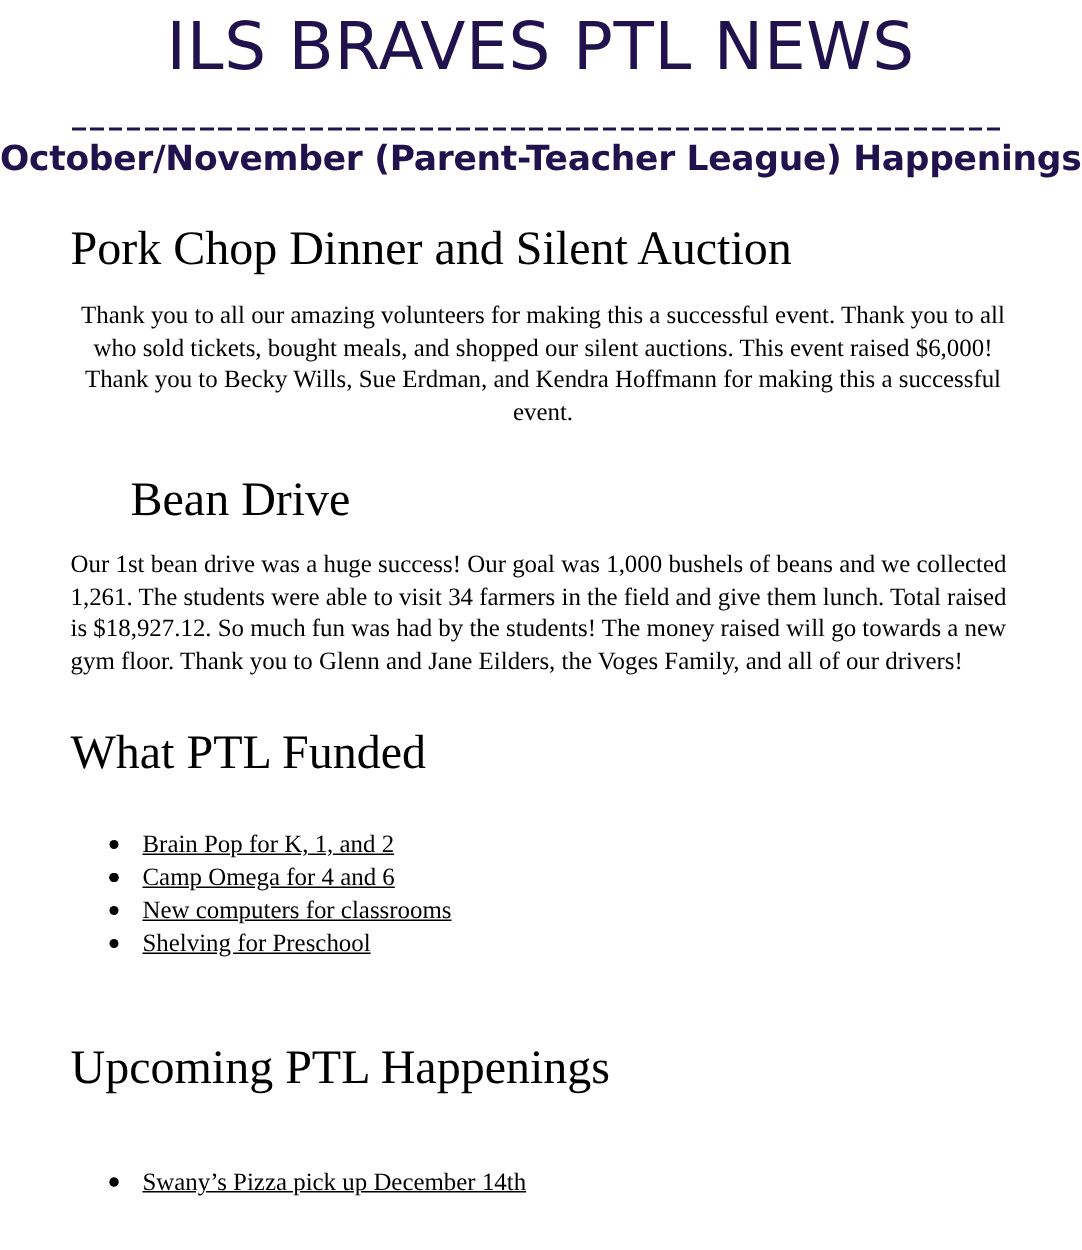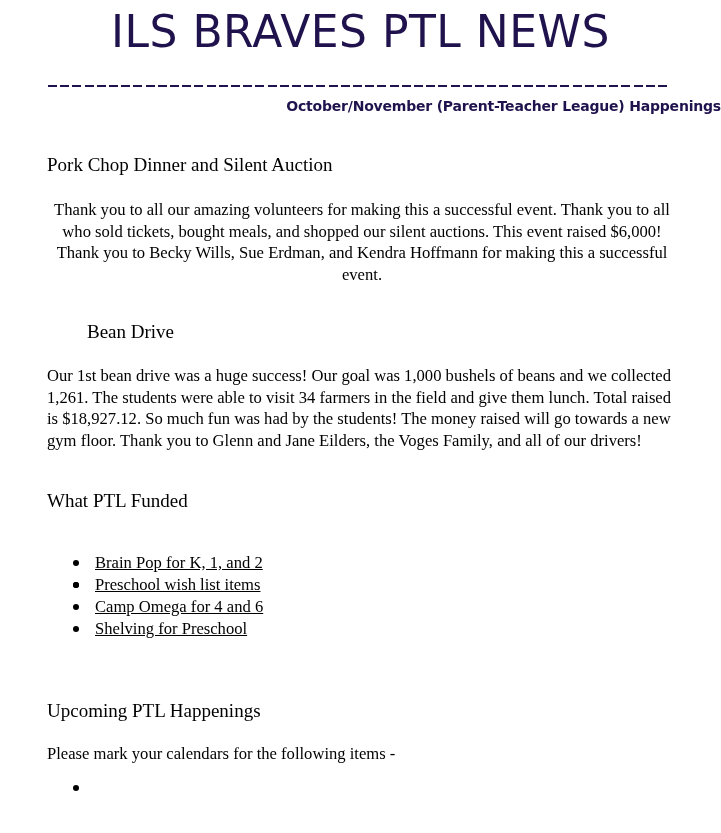--- a/index.html
+++ b/index.html
@@ -36,35 +36,35 @@
       position: absolute;
       left: 48px; top: 85px;
       width: 621px;
       height: 2px;
       background-image: repeating-linear-gradient(to right, #20124d 0 9px, transparent 9px 12.2px);
     }
     .subtitle {
       position: absolute;
       left: 0; top: 92px;
       width: 721px;
-      text-align: right;
+      text-align: center;
       font-family: "DejaVu Sans", sans-serif;
       font-weight: bold;
-      font-size: 14px;
+      font-size: 23px;
       color: #20124d;
       line-height: 28px;
       margin: 0;
       letter-spacing: -0.2px;
     }
     .h2 {
       position: absolute;
       left: 47px;
       font-family: "Liberation Serif", serif;
       font-weight: normal;
-      font-size: 19px;
+      font-size: 32px;
       color: #000000;
       margin: 0;
       line-height: 34px;
       white-space: nowrap;
     }
     .para {
       position: absolute;
       left: 47px;
       width: 630px;
       font-family: "Liberation Serif", serif;
@@ -112,24 +112,25 @@
   <h2 class="h2" style="top:148px;">Pork Chop Dinner and Silent Auction</h2>
   <p class="para" style="top:199px;text-align:center;">Thank you to all our amazing volunteers for making this a successful event.  Thank you to all who sold tickets, bought meals, and shopped our silent auctions.  This event raised $6,000! Thank you to Becky Wills, Sue Erdman, and Kendra Hoffmann for making this a successful event.</p>
 
   <h2 class="h2" style="top:315px;margin-left:40px;">Bean Drive</h2>
   <p class="para" style="top:365px;">Our 1st bean drive was a huge success! Our goal was 1,000 bushels of beans and we collected 1,261. The students were able to visit 34 farmers in the field and give them lunch.  Total raised is $18,927.12.  So much fun was had by the students!  The money raised will go towards a new gym floor.  Thank you to Glenn and Jane Eilders, the Voges Family, and all of our drivers!</p>
 
   <h2 class="h2" style="top:484px;">What PTL Funded</h2>
   <ul class="list" style="top:552px;">
     <li><span class="bullet"></span><span>Brain Pop for K, 1, and 2</span></li>
     <li><span class="bullet"></span></li>
-    <li><span class="bullet"></span><span>Preschool wish list items</span></li>
+    <li><span class="bullet"></span></li>
     <li><span class="bullet"></span><span>Camp Omega for 4 and 6</span></li>
+    <li><span class="bullet"></span><span>New computers for classrooms</span></li>
     <li><span class="bullet"></span><span>Shelving for Preschool</span></li>
   </ul>
 
   <h2 class="h2" style="top:694px;text-align:center;">Upcoming PTL Happenings</h2>
-  <p class="para" style="top:743px;">Please mark your calendars for the following items -</p>
   <ul class="list" style="top:777px;">
     <li><span class="bullet"></span></li>
+    <li><span class="bullet"></span><span>Swany’s Pizza pick up December 14th</span></li>
   </ul>
 
 </div>
 
 </body></html>

